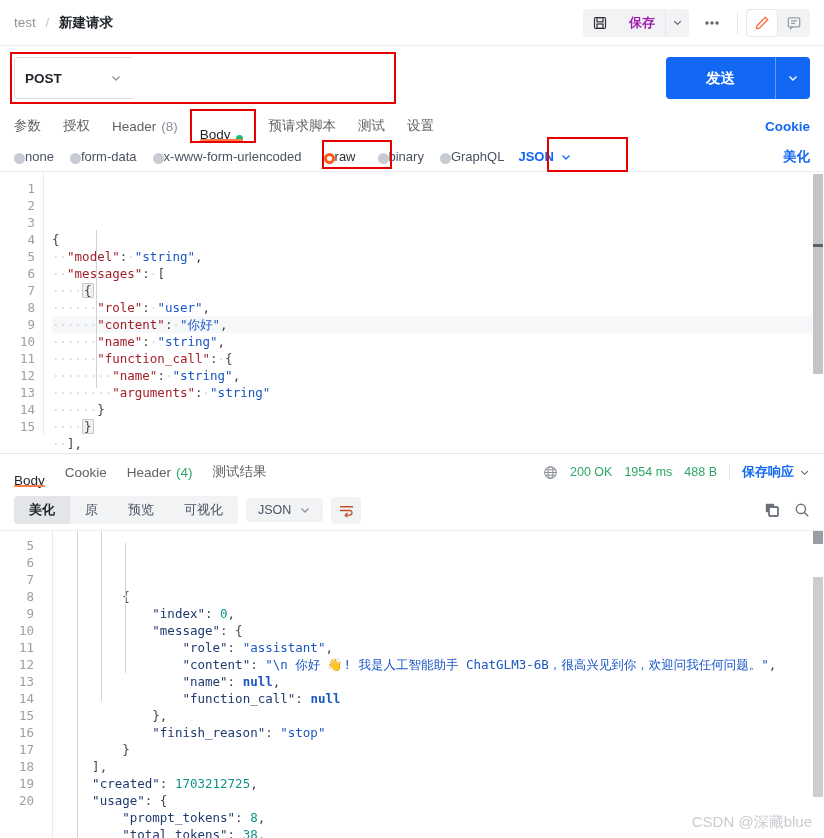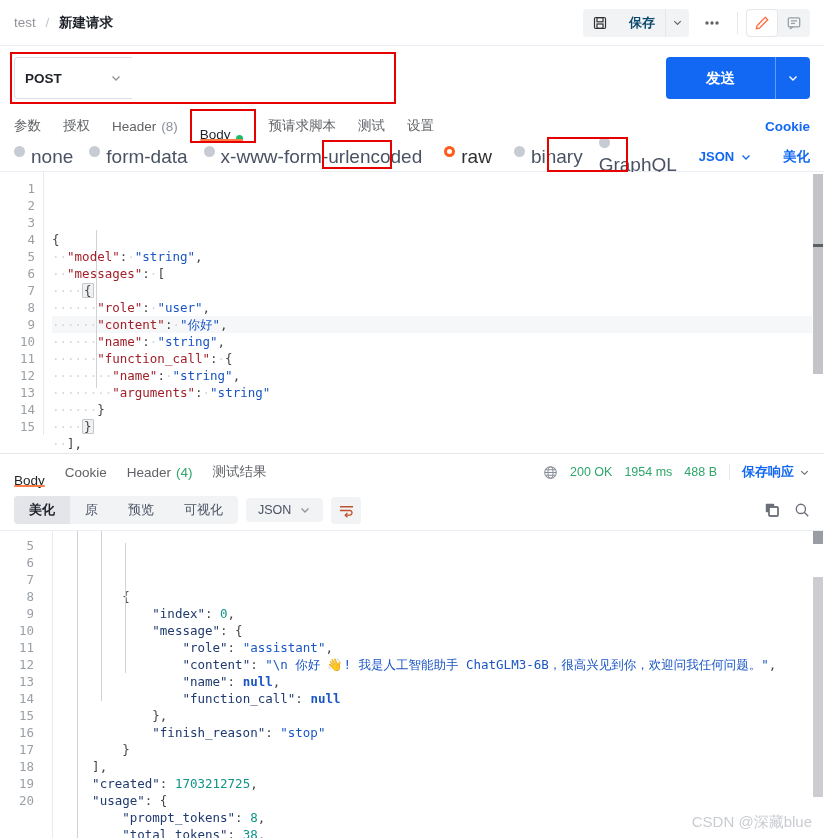--- a/index.html
+++ b/index.html
@@ -18,21 +18,21 @@
   .topbar {
     height:46px; display:flex; align-items:center; padding:0 14px;
     border-bottom:1px solid #ebeef5; background:#fff; flex:0 0 auto;
   }
   .crumb { font-size:13.5px; color:#909399; }
   .crumb-sep { color:#c0c4cc; margin:0 6px; }
   .crumb-current { color:#1f2329; font-weight:bold; font-size:13.5px; }
   .topbar-right { margin-left:auto; display:flex; align-items:center; }
   .btn-save {
     height:28px; display:flex; align-items:center; gap:22px; padding:0 10px;
-    background:#f2f3f5; border-radius:4px 0 0 4px; color:#0c4a6e; font-size:13px;
+    background:#f2f3f5; border-radius:4px 0 0 4px; color:#a21caf; font-size:13px;
     font-weight:bold; cursor:pointer;font-family:Liberation Serif, serif;
   }
   .btn-save-caret {
     height:28px; width:24px; background:#f2f3f5; border-left:1px solid #e4e6eb;
     border-radius:0 4px 4px 0; display:flex; align-items:center; justify-content:center;
     cursor:pointer;
   }
   .dots { width:34px; height:28px; display:flex; align-items:center; justify-content:center;
           color:#606266; letter-spacing:1px; font-size:12px; cursor:pointer; margin-left:6px;}
   .vsep { width:1px; height:22px; background:#e4e6eb; margin:0 8px; }
@@ -70,21 +70,21 @@
   .tab .count { color:#8a9099; }
   .tab .greendot { width:7px; height:7px; border-radius:50%; background:#19be6b; display:inline-block; }
   .tab.active::after {
     content:""; position:absolute; left:0; right:0; bottom:1px; height:2.5px; background:#ff7d45; border-radius:2px;
   }
   .cookie-link { margin-left:auto; color:#1268f3; font-size:13.5px; font-weight:bold; cursor:pointer;}
 
   
   .radiorow { position:relative; display:flex; align-items:center; padding:0 14px; height:30px; flex:0 0 auto;
               border-bottom:1px solid #ebeef5; }
-  .radio { display:flex; align-items:flex-start; gap:6px; margin-right:16px; font-size:19px; color:#4a5263; cursor:pointer;}
+  .radio { display:flex; align-items:flex-end; margin-right:16px; font-size:13px; color:#4a5263; cursor:pointer;}
   .radio .dot { width:11px; height:11px; border-radius:50%; background:#c7ccd4; display:block; }
   .radio.checked .dot { background:#fff; border:3px solid #ff5b1a; box-sizing:border-box; }
   .raw-sel { color:#303133; }
   .json-sel { display:flex; align-items:center; gap:6px; color:#1268f3; font-weight:bold; font-size:13px;
               margin-left:8px; cursor:pointer;}
   .beautify { margin-left:auto; color:#1268f3; font-weight:bold; font-size:13.5px; cursor:pointer;}
 
   
   .editor {
     position:relative; flex:0 0 auto; background:#fff; overflow:hidden;
@@ -261,21 +261,21 @@
       <span>x-www-form-urlencoded</span>
     </div>
     <div class="radio checked raw-sel" style="margin-right:22px;">
       <span class="dot"></span>
       <span>raw</span>
     </div>
     <div class="radio">
       <span class="dot"></span>
       <span>binary</span>
     </div>
-    <div class="radio" style="margin-right:14px;flex-direction:column;">
+    <div class="radio" style="margin-right:6px;">
       <span class="dot"></span>
       <span>GraphQL</span>
     </div>
     <div class="json-sel">
       <span>JSON</span>
       <svg width="12" height="12" viewBox="0 0 12 12" fill="none" stroke="#1268f3" stroke-width="1.3">
         <path d="M2.5 4.5 L6 8 L9.5 4.5"></path>
       </svg>
     </div>
     <div class="beautify">美化</div>

